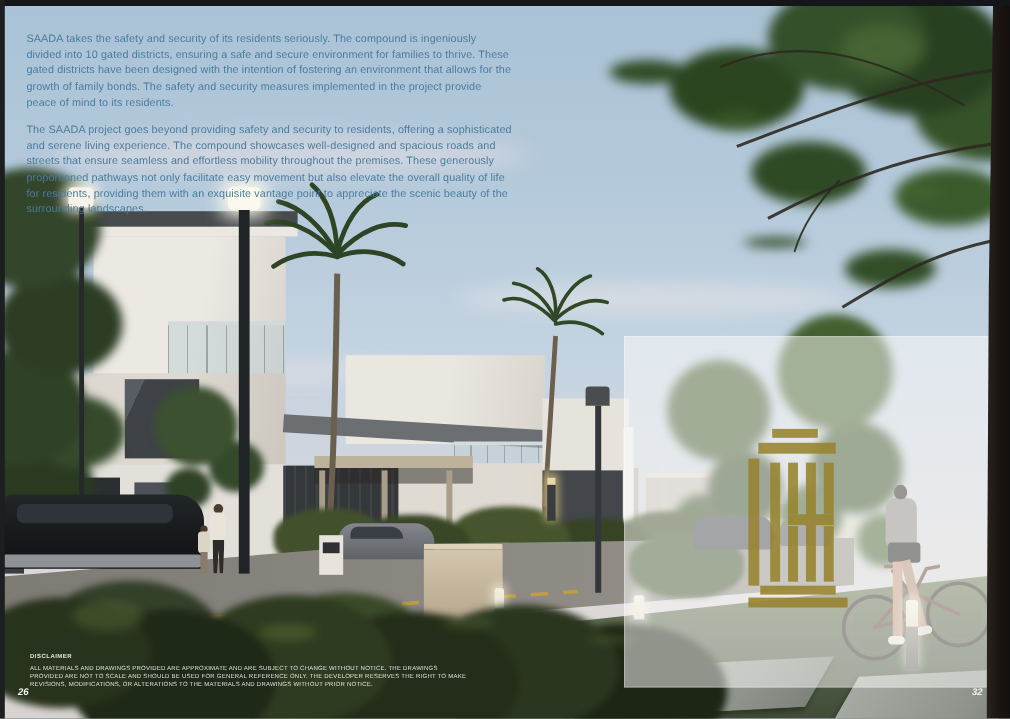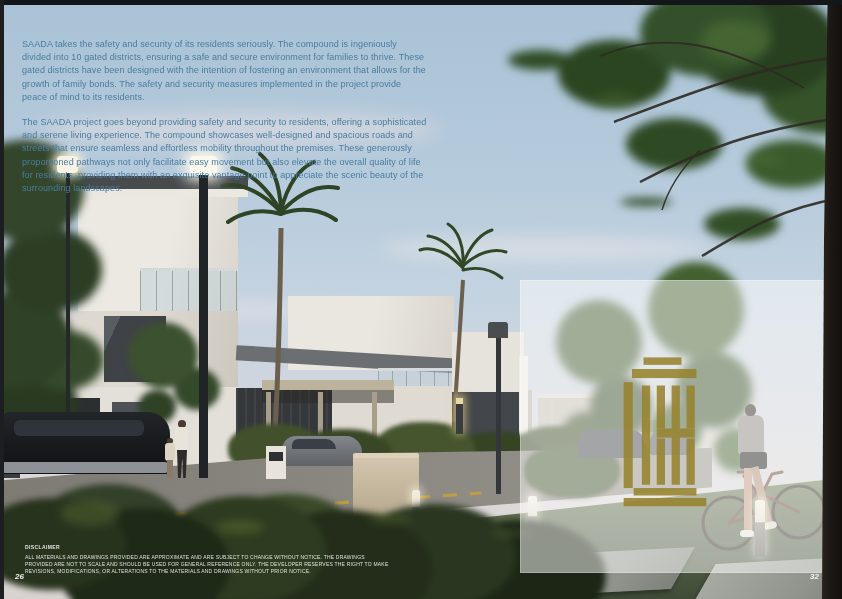--- a/index.html
+++ b/index.html
@@ -217,21 +217,21 @@
   
   .trunk{left:822px;top:0px;width:20px;height:599px;z-index:12;
     background:linear-gradient(90deg,#2a231d 0%,#1c1714 45%,#120f0c 100%);
     clip-path:polygon(28% 0,100% 0,100% 100%,0 100%,10% 40%);}
   .edge-top{left:0;top:0;width:842px;height:5px;background:#14161a;z-index:13;}
   .edge-left{left:0;top:0;width:4px;height:599px;background:#1c1e20;z-index:13;}
 
   
   .intro{left:22px;top:26px;width:406px;z-index:14;color:#4a7c9e;
     font-size:9px;line-height:13.2px;letter-spacing:.1px;}
-  .intro p{margin:12px 0 10px 0;}
+  .intro p{margin:0 0 10px 0;}
   .disclaimer{left:25px;top:544px;width:368px;z-index:14;color:rgba(255,255,255,.85);}
   .disc-h{font-size:5px;font-weight:bold;letter-spacing:.4px;margin-bottom:4px;}
   .disc-b{font-size:5px;line-height:6.8px;letter-spacing:.2px;}
   .pagenum{z-index:14;color:#f2f2f0;font-size:8px;font-weight:bold;font-style:italic;}
   .pn-left{left:15px;top:572px;font-style:italic;}
   .pn-right{left:810px;top:572px;}
 </style>
 </head>
 <body>
 

